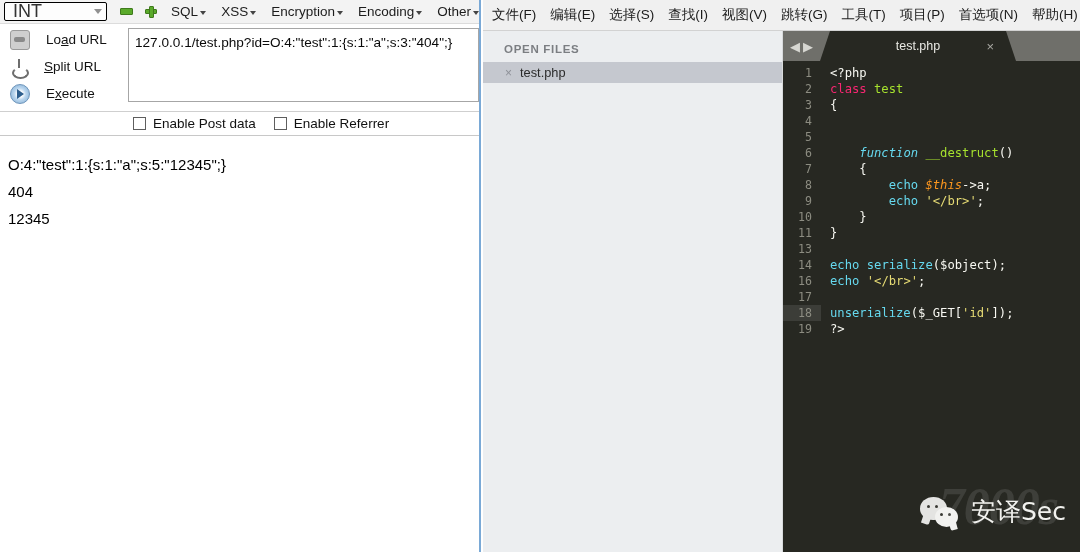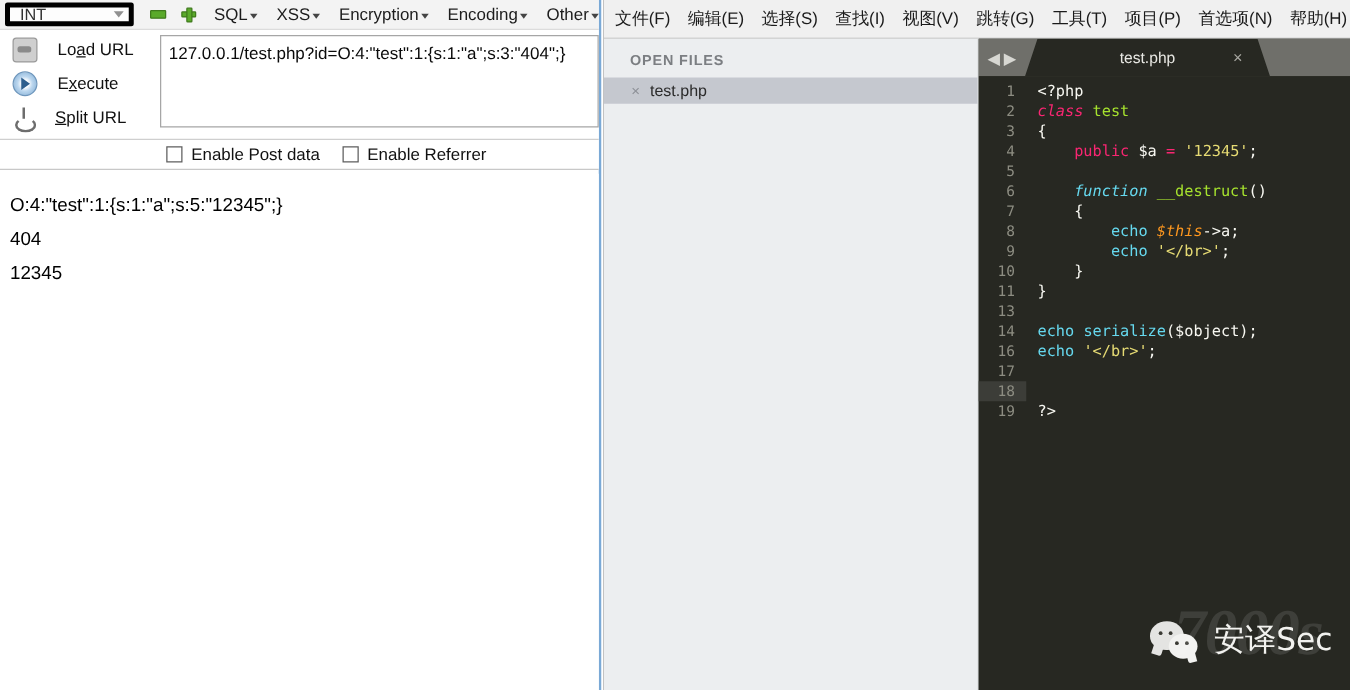--- a/index.html
+++ b/index.html
@@ -20,24 +20,24 @@
   }
   .hb-toolbar{
     position:relative;height:24px;width:479px;
     background:#f3f3f3;
     border-bottom:1px solid #dcdcdc;
     display:flex;align-items:center;
     box-sizing:border-box;
   }
   .hb-select{
     margin-left:4px;width:104px;height:19px;
-    background:#fdfdfd;border:4px solid #000000;border-radius:2px;
+    background:#fdfdfd;border:1px solid #000000;border-radius:2px;
     display:flex;align-items:center;justify-content:space-between;
     padding:0 4px 0 8px;box-sizing:border-box;
-    font-size:13px;color:#333;
+    font-size:18px;color:#333;
   }
   .hb-select .caret{
     width:0;height:0;border-left:4px solid transparent;border-right:4px solid transparent;
     border-top:5px solid #6b6b6b;opacity:.75;
   }
   .icon-minus{
     display:inline-block;width:11px;height:5px;background:#5aaa2a;
     border:1px solid #3f7a1c;border-radius:1px;margin-left:13px;
   }
   .icon-plus{display:inline-block;position:relative;width:12px;height:12px;margin-left:12px;}
@@ -95,21 +95,21 @@
 
   .hb-output{
     position:absolute;left:0;top:139px;width:479px;bottom:0;background:#ffffff;
     padding:12px 0 0 8px;box-sizing:border-box;
   }
   .hb-output .line{font-size:15px;color:#000;line-height:27px;letter-spacing:0;}
 
   
   .editor{
     position:absolute;left:483px;top:0;width:597px;height:552px;
-    background:#000000;overflow:hidden;
+    background:#8b5cf6;overflow:hidden;
   }
   .ed-menu{
     height:31px;display:flex;align-items:center;gap:0px;
     background:#f0f0f0;border-bottom:1px solid #d2d2d2;box-sizing:border-box;
     padding-left:2px;
   }
   .ed-menu .m{
     font-size:13.5px;color:#1b1b1b;padding:0 7px;white-space:nowrap;cursor:default;
   }
   .ed-main{position:absolute;left:0;top:31px;right:0;bottom:0;display:flex;}
@@ -147,21 +147,21 @@
   }
   .cl{display:flex;height:16px;align-items:center;}
   .cl.active .ln{background:#3c3d38;}
   .ln{
     width:38px;text-align:right;padding-right:9px;color:#8d8d82;
     box-sizing:border-box;flex:0 0 38px;font-size:11.6px;
   }
   .src{white-space:pre;color:#f8f8f2;padding-left:9px;}
   .k-tag{color:#f8f8f2;}
   .k-kw{color:#f92672;}
-  .k-kw-i{color:#f92672;font-style:italic;}
+  .k-kw-i{color:#f92672;}
   .k-fn{color:#66d9ef;}
   .k-fn-i{color:#66d9ef;font-style:italic;}
   .k-type{color:#a6e22e;}
   .k-str{color:#e6db74;}
   .k-var{color:#f8f8f2;}
   .k-this{color:#fd971f;font-style:italic;}
   .k-punc{color:#f8f8f2;}
 
   
   .wm{position:absolute;right:14px;bottom:24px;display:flex;align-items:center;gap:9px;}
@@ -222,26 +222,26 @@
       </div>
     </div>
 
     <div class="hb-body">
       <div class="hb-actions">
         <div class="hb-act">
           <span class="ic ic-load"></span>
           <span class="lbl">Lo<u>a</u>d URL</span>
         </div>
         <div class="hb-act">
+          <span class="ic ic-split"></span>
+          <span class="lbl"><u>S</u>plit URL</span>
+        </div>
+        <div class="hb-act">
           <span class="ic ic-exec"></span>
           <span class="lbl">E<u>x</u>ecute</span>
-        </div>
-        <div class="hb-act">
-          <span class="ic ic-split"></span>
-          <span class="lbl"><u>S</u>plit URL</span>
         </div>
       </div>
       <div class="hb-url" placeholder="Load URL">127.0.0.1/test.php?id=O:4:"test":1:{s:1:"a";s:3:"404";}</div>
     </div>
 
     <div class="hb-checks">
       <label class="chk">
         <span class="box"></span>
         <span>Enable Post data</span>
       </label>
@@ -302,21 +302,20 @@
             <div class="cl">
               <span class="ln">2</span>
               <span class="src"><span class="k-kw-i">class</span><span class="k-punc"> </span><span class="k-type">test</span></span>
             </div>
             <div class="cl">
               <span class="ln">3</span>
               <span class="src"><span class="k-punc">{</span></span>
             </div>
             <div class="cl">
               <span class="ln">4</span>
-              <span class="src"><span class="k-punc">    </span><span class="k-kw">public</span><span class="k-var"> $a </span><span class="k-kw">=</span><span class="k-punc"> </span><span class="k-str">'12345'</span><span class="k-punc">;</span></span>
             </div>
             <div class="cl">
               <span class="ln">5</span>
               <span class="src"></span>
             </div>
             <div class="cl">
               <span class="ln">6</span>
               <span class="src"><span class="k-punc">    </span><span class="k-fn-i">function</span><span class="k-type"> __destruct</span><span class="k-punc">()</span></span>
             </div>
             <div class="cl">
@@ -350,20 +349,21 @@
             <div class="cl">
               <span class="ln">16</span>
               <span class="src"><span class="k-fn">echo</span><span class="k-punc"> </span><span class="k-str">'&lt;/br&gt;'</span><span class="k-punc">;</span></span>
             </div>
             <div class="cl">
               <span class="ln">17</span>
               <span class="src"></span>
             </div>
             <div class="cl active">
               <span class="ln">18</span>
+              <span class="src"><span class="k-fn">unserialize</span><span class="k-punc">(</span><span class="k-var">$_GET</span><span class="k-punc">[</span><span class="k-str">'id'</span><span class="k-punc">]);</span></span>
             </div>
             <div class="cl">
               <span class="ln">19</span>
               <span class="src"><span class="k-tag">?&gt;</span></span>
             </div>
           </div>
 
         <div class="wm">
           <span class="wm-wechat">
             <span class="wm-b1">

